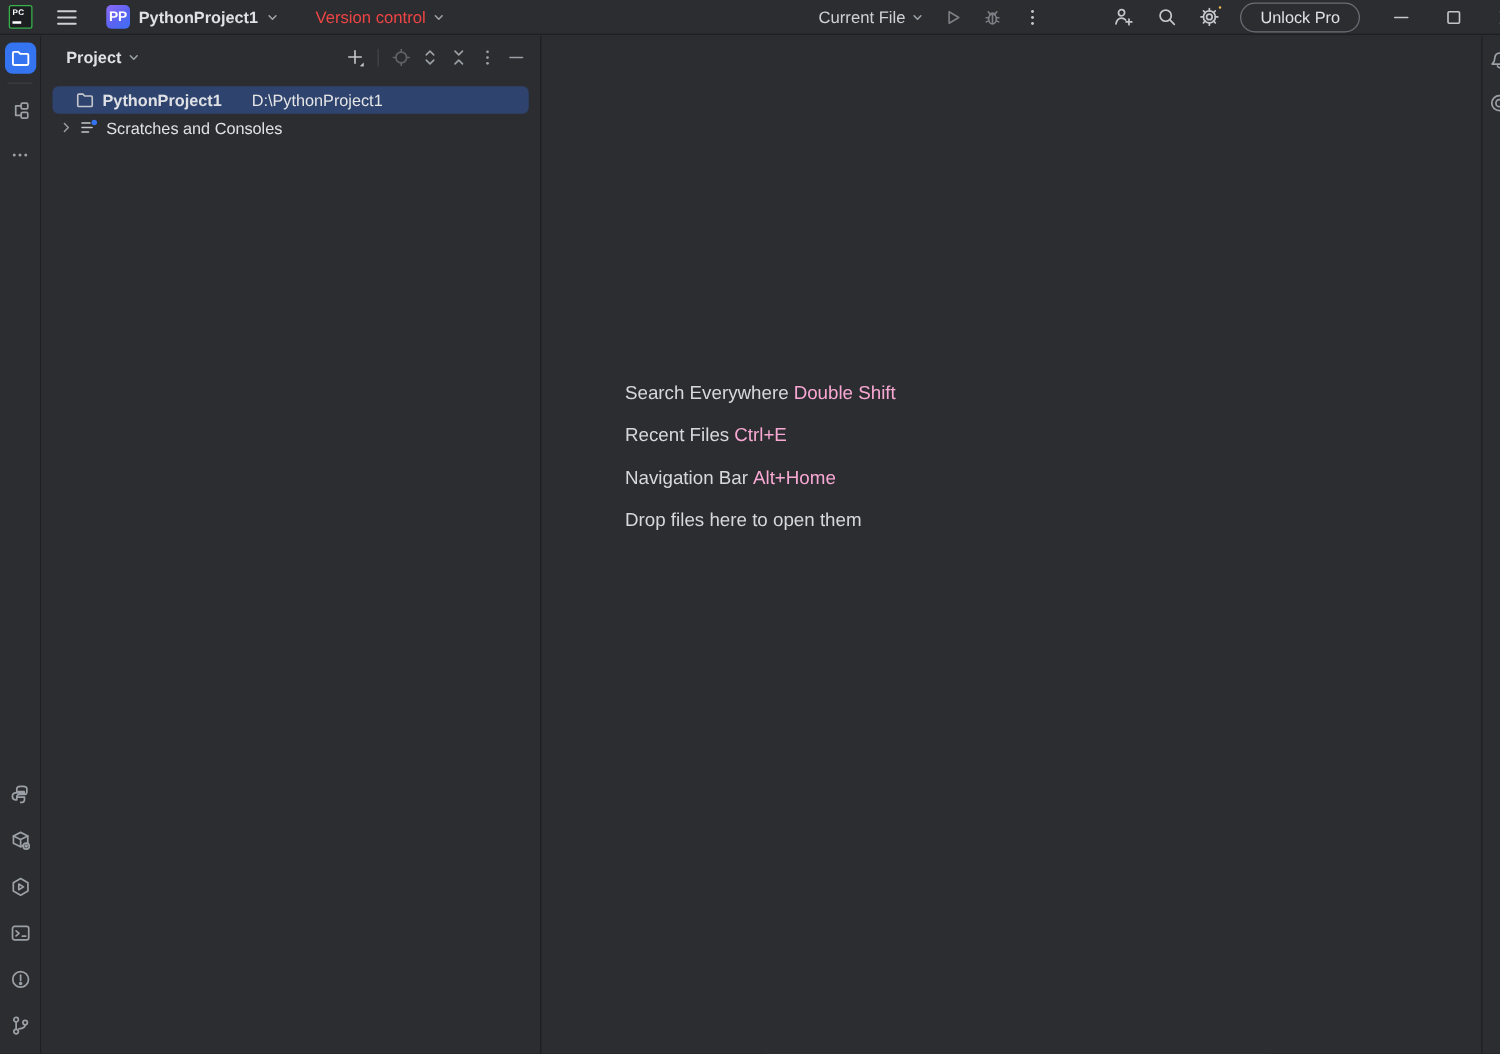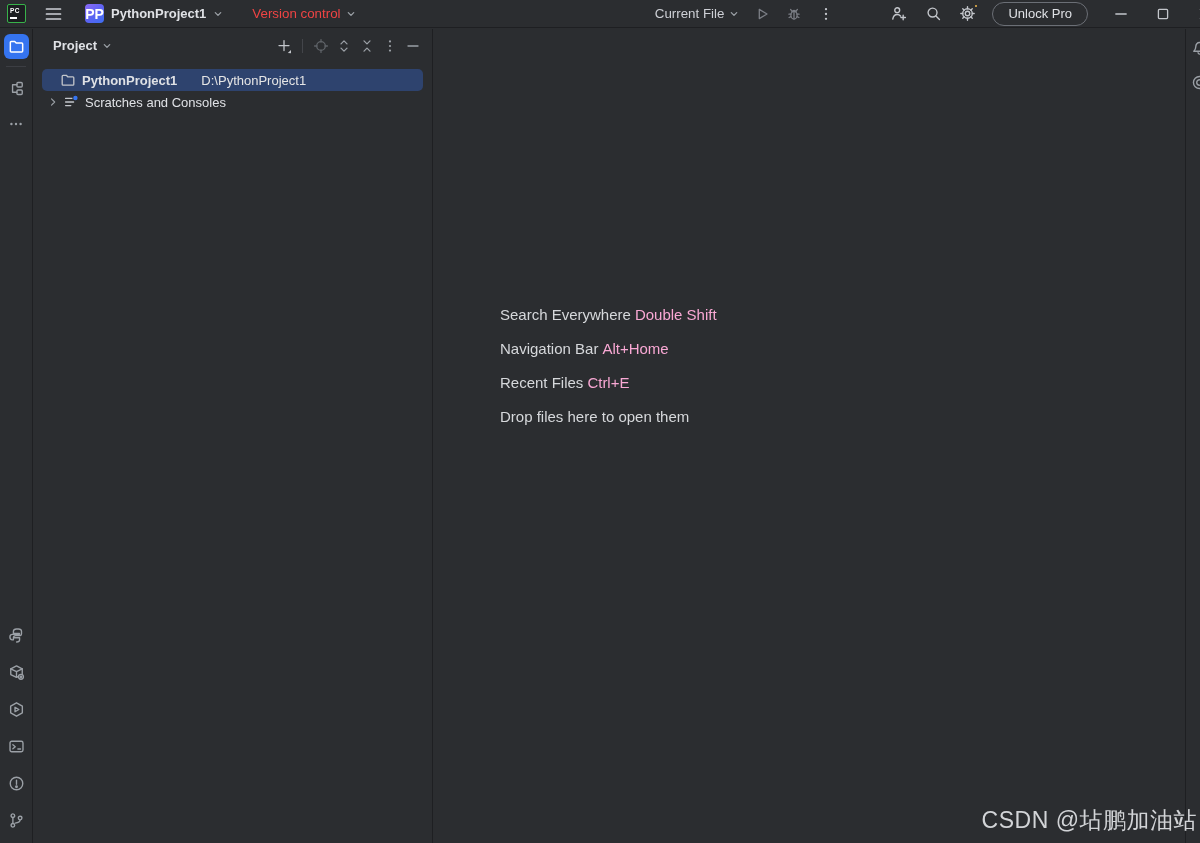--- a/index.html
+++ b/index.html
@@ -28,21 +28,21 @@
     border:1.5px solid #38b24a; border-radius:2px; overflow:hidden;
   }
   .pc-logo .pc-txt { font-size:6.5px; font-weight:bold; color:#fff; margin:2px 0 0 2px; letter-spacing:.3px; }
   .pc-logo .pc-bar { width:7px; height:2px; background:#fff; margin:2.5px 0 0 2px; }
   .tb-btn { display:flex; align-items:center; background:none; border:none; cursor:default; color:#dfe1e5; }
   .hamburger { margin-left:19px; }
   .proj-widget { margin-left:23px; gap:7px; }
   .pp-chip {
     width:19px; height:19px; border-radius:4px; color:#fff;
     background:linear-gradient(140deg,#8d6bf6 0%,#5a63f2 55%,#3d6ff2 100%);
-    font-size:14px; font-weight:bold; display:flex; align-items:center; justify-content:center;
+    font-size:11px; font-weight:bold; display:flex; align-items:center; justify-content:center;
   }
   .proj-name { font-weight:600; font-size:13px; color:#dfe1e5; }
   .vcs-widget { margin-left:29px; gap:5px; color:#ef4444; }
   .run-widget { gap:5px; color:#ced0d6; }
   .tb-icon-btn { background:none; border:none; display:flex; align-items:center; justify-content:center; }
   .gear-wrap { position:relative; }
   .gear-dot {
     position:absolute; top:-2px; right:-3px; width:6px; height:6px; border-radius:50%;
     background:#f2b94d; border:2px solid #2b2d30;
   }
@@ -417,26 +417,26 @@
     </div>
   </aside>
 
   <main class="editor">
     <div class="shortcuts">
       <div class="sc-row">
         <span class="sc-label">Search Everywhere</span>
         <span class="sc-keys">Double Shift</span>
       </div>
       <div class="sc-row">
+        <span class="sc-label">Recent Files</span>
+        <span class="sc-keys">Ctrl+E</span>
+      </div>
+      <div class="sc-row">
         <span class="sc-label">Navigation Bar</span>
         <span class="sc-keys">Alt+Home</span>
-      </div>
-      <div class="sc-row">
-        <span class="sc-label">Recent Files</span>
-        <span class="sc-keys">Ctrl+E</span>
       </div>
       <div class="sc-row">
         <span class="sc-label">Drop files here to open them</span>
         <span class="sc-keys"></span>
       </div>
     </div>
   </main>
 
   <aside class="stripe-right">
     <button class="tb-icon-btn clip-ic">
@@ -449,15 +449,14 @@
     <button class="tb-icon-btn clip-ic" style="margin-top:18px">
       <span>
         <svg width="17" height="17" viewBox="0 0 16 16" class="ic ic-mid">
           <circle cx="8" cy="8" r="5.7"></circle>
           <path d="M10.6 8a2.6 2.6 0 10-2.6 2.6"></path>
         </svg>
       </span>
     </button>
   </aside>
 
-  <div class="watermark">CSDN @坫鹏加油站</div>
 
 </div>
 
 </body></html>

